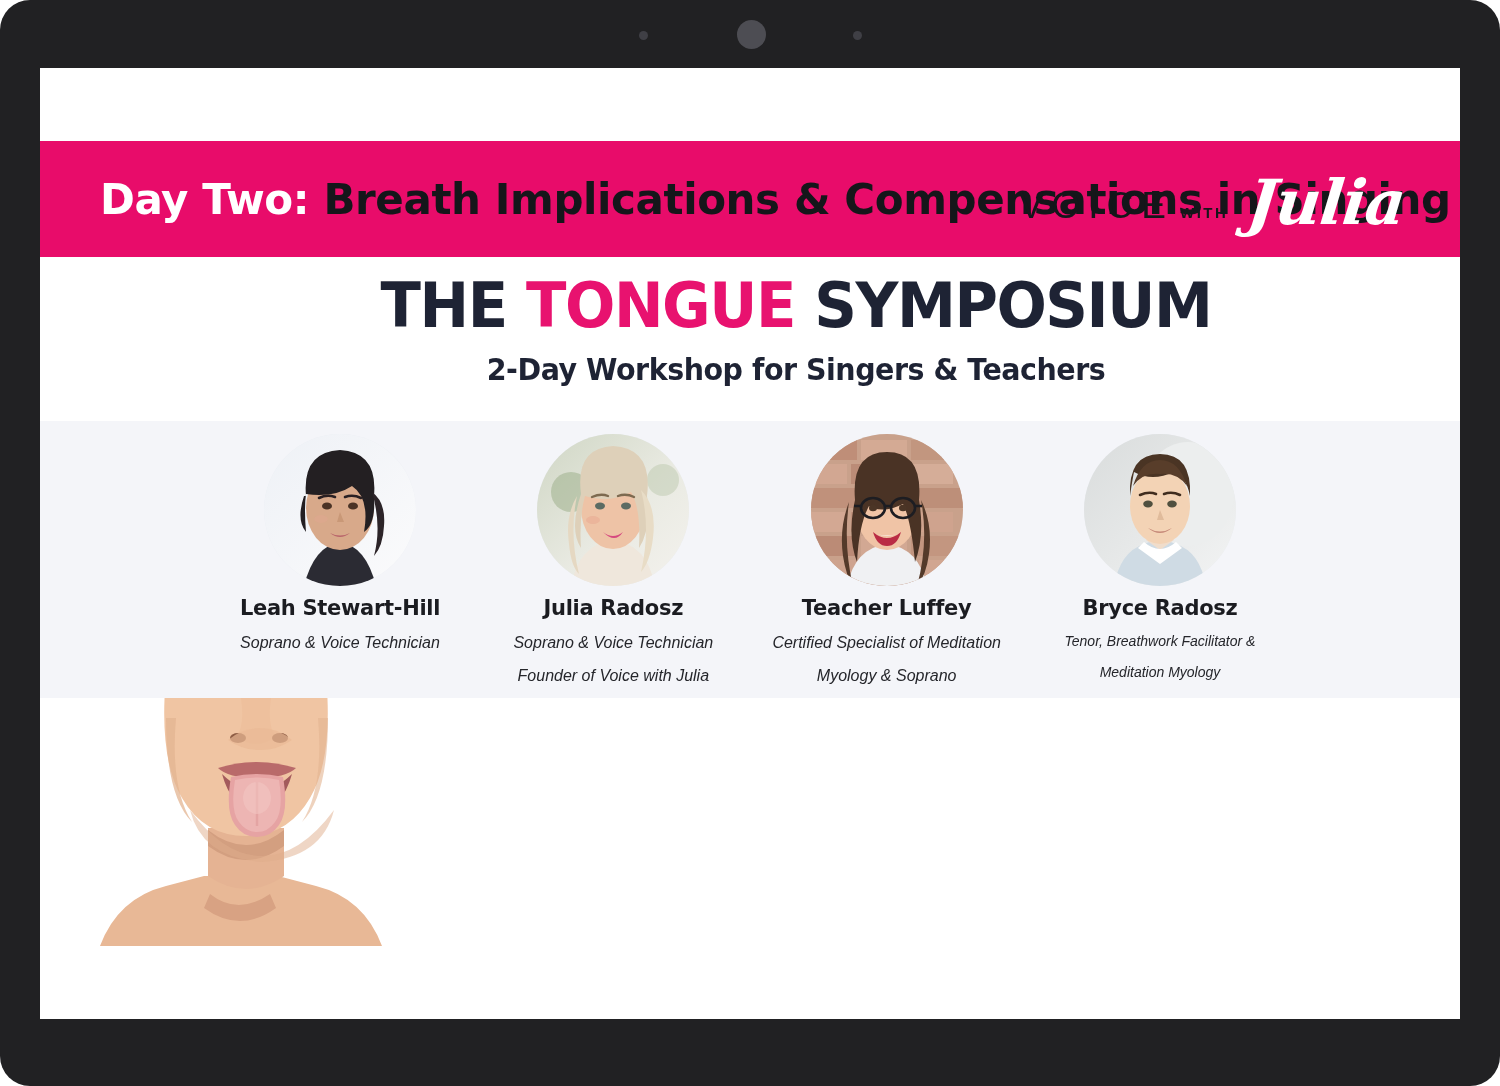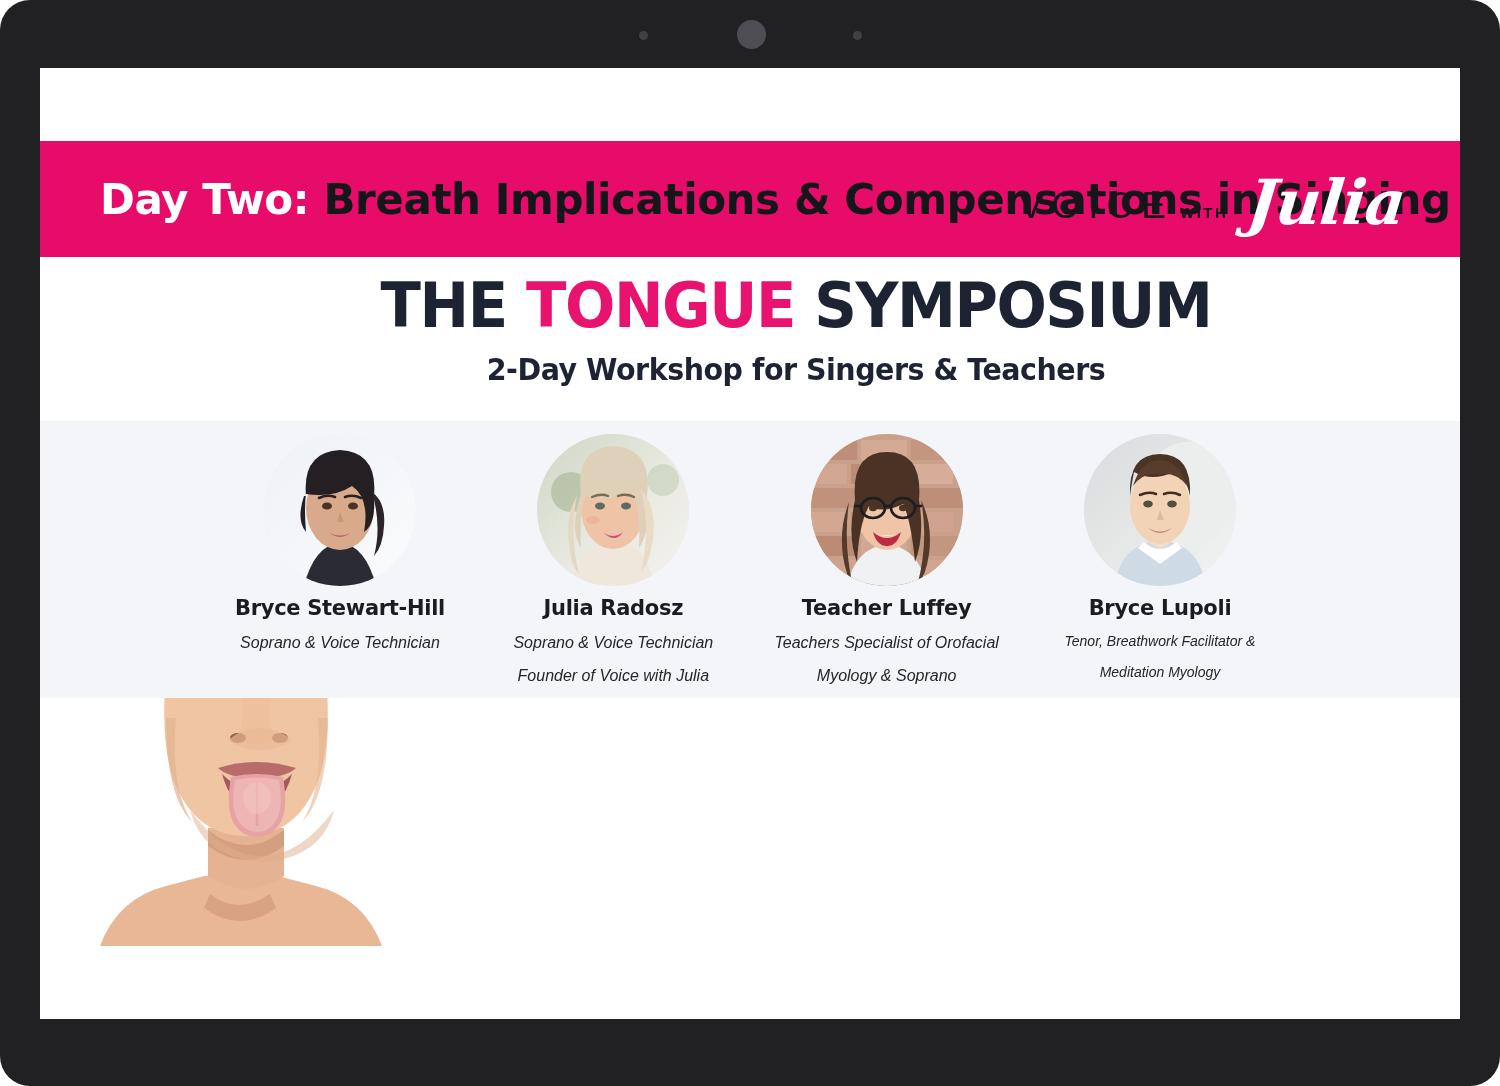--- a/index.html
+++ b/index.html
@@ -288,21 +288,21 @@
               <path d="M108 58 q14 10 12 34 q-1 20 -10 30 q8 -30 -2 -64z" fill="#2c2428"></path>
               <ellipse cx="63" cy="72" rx="5" ry="3.6" fill="#4a3326"></ellipse>
               <ellipse cx="89" cy="72" rx="5" ry="3.6" fill="#4a3326"></ellipse>
               <path d="M55 64 q8 -4 16 -1" stroke="#2a2023" stroke-width="2.6" fill="none" stroke-linecap="round"></path>
               <path d="M81 63 q8 -3 16 1" stroke="#2a2023" stroke-width="2.6" fill="none" stroke-linecap="round"></path>
               <path d="M76 78 l-3 10 h7z" fill="#c99877"></path>
               <path d="M66 99 q10 5 20 0 q-10 8 -20 0z" fill="#b9656b"></path>
               <ellipse cx="57" cy="85" rx="7" ry="4" fill="#dfa88f" opacity="0.5"></ellipse>
             </svg>
           </div>
-          <div class="speaker-name">Bryce Stewart-Hill</div>
+          <div class="speaker-name">Leah Stewart-Hill</div>
           <div class="speaker-role">Soprano &amp; Voice Technician</div>
           <div class="speaker-role"></div>
         </div>
 
         <div class="speaker">
           <div class="avatar">
             <svg viewBox="0 0 152 152">
               <defs>
                 <linearGradient id="bgJ" x1="0" y1="0" x2="1" y2="1">
                   <stop offset="0%" stop-color="#cfd6c4"></stop>
@@ -368,21 +368,21 @@
                 <path d="M50 72 h-7"></path>
                   <path d="M104 72 h7"></path>
               </g>
               <ellipse cx="62" cy="74" rx="4" ry="3.2" fill="#4b3526"></ellipse>
               <ellipse cx="92" cy="74" rx="4" ry="3.2" fill="#4b3526"></ellipse>
               <path d="M62 98 q14 12 28 0 q-4 14 -14 14 q-10 0 -14 -14z" fill="#ba2c45"></path>
               <path d="M66 100 q10 4 20 0 q-10 3 -20 0z" fill="#ffffff"></path>
             </svg>
           </div>
           <div class="speaker-name">Teacher Luffey</div>
-          <div class="speaker-role">Teachers Specialist of Orofacial</div>
+          <div class="speaker-role">Certified Specialist of Meditation</div>
           <div class="speaker-role">Myology &amp; Soprano</div>
         </div>
 
         <div class="speaker">
           <div class="avatar">
             <svg viewBox="0 0 152 152">
               <defs>
                 <linearGradient id="bgB" x1="0" y1="0" x2="1" y2="1">
                   <stop offset="0%" stop-color="#d9dcdc"></stop>
                     <stop offset="100%" stop-color="#f3f4f4"></stop>
@@ -397,21 +397,21 @@
               <path d="M46 62 q-2 -42 30 -42 q32 0 30 42 q-4 -20 -16 -24 q-22 10 -40 0 q-2 10 -4 24z" fill="#4a3424"></path>
               <path d="M49 52 q8 -26 27 -26 q19 0 27 26 q-10 -14 -27 -12 q-17 -2 -27 12z" fill="#583d2a"></path>
               <ellipse cx="64" cy="70" rx="4.8" ry="3.4" fill="#50503f"></ellipse>
               <ellipse cx="88" cy="70" rx="4.8" ry="3.4" fill="#50503f"></ellipse>
               <path d="M56 61 q9 -4 16 -1" stroke="#402d1f" stroke-width="2.6" fill="none" stroke-linecap="round"></path>
               <path d="M80 60 q8 -3 16 1" stroke="#402d1f" stroke-width="2.6" fill="none" stroke-linecap="round"></path>
               <path d="M76 76 l-3 10 h7z" fill="#e0bb9b"></path>
               <path d="M64 94 q12 7 24 0 q-12 10 -24 0z" fill="#c68a79"></path>
             </svg>
           </div>
-          <div class="speaker-name">Bryce Lupoli</div>
+          <div class="speaker-name">Bryce Radosz</div>
           <div class="speaker-role small">Tenor,  Breathwork Facilitator &amp;</div>
           <div class="speaker-role small">Meditation Myology</div>
         </div>
 
       </div>
     </div>
 
     <div id="bottom-area">
 
       <div id="tongue-photo">

